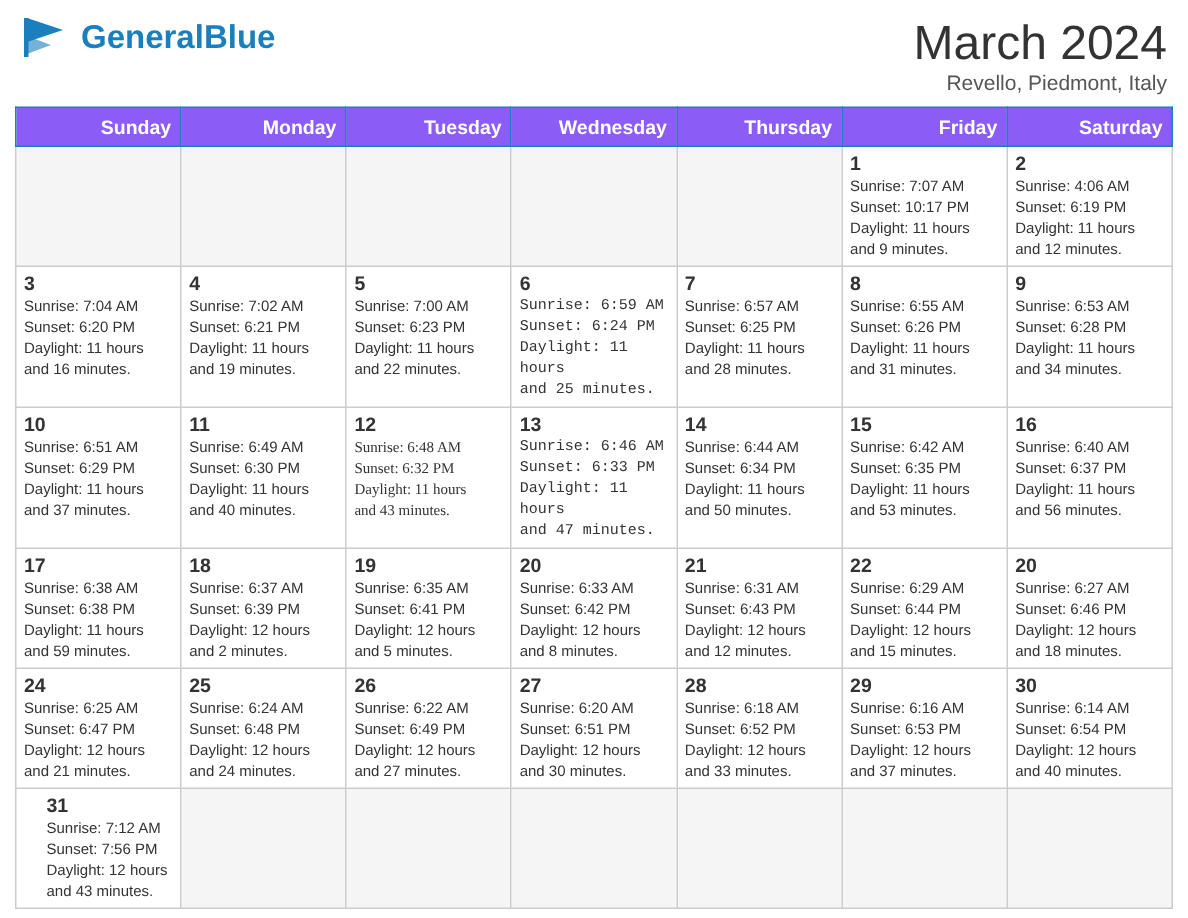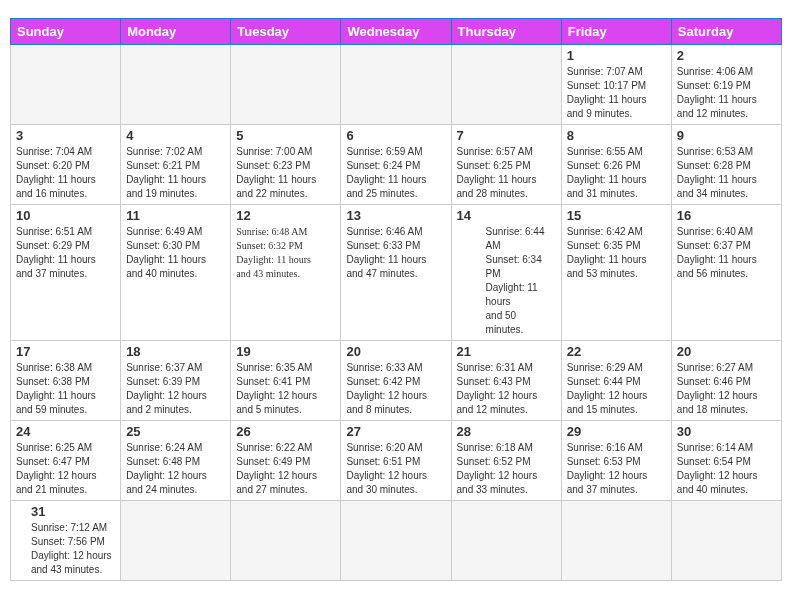--- a/index.html
+++ b/index.html
@@ -47,23 +47,23 @@
     .subtitle {
       font-size: 14px;
       color: #555;
     }
     .calendar {
       width: 100%;
       border-collapse: collapse;
       border: 1px solid #ccc;
     }
     .calendar th {
-      background: #d946ef;
+      background: #8b5cf6;
       color: #fff;
-      text-align: left;
+      text-align: right;
       padding: 5px 6px;
       font-size: 13px;
       border: 1px solid #1a7fbd;
     }
     .calendar td {
       vertical-align: top;
       border: 1px solid #ccc;
       padding: 3px 5px;
       font-size: 10.5px;
       color: #333;
@@ -89,20 +89,35 @@
     }
     .last-row td {
       height: 60px;
       padding-left: 20px;
     }
   </style>
 </head>
 <body>
 
 <div class="header-area">
+  <div class="logo">
+    <svg class="logo-icon" viewBox="0 0 36 30">
+
+      <polygon points="4,2 28,10 4,18" fill="#1a7fbd"></polygon>
+      <polygon points="4,14 20,20 4,26" fill="#1a7fbd" opacity="0.6"></polygon>
+      <rect x="2" y="2" width="3" height="26" fill="#1a7fbd"></rect>
+    </svg>
+    <div>
+      <span class="logo-text"><span>General</span><span style="color:#1a7fbd;font-weight:bold;">Blue</span></span>
+    </div>
+  </div>
+  <div class="title-area">
+    <div class="month-title">March 2024</div>
+    <div class="subtitle">Revello, Piedmont, Italy</div>
+  </div>
 </div>
 
 <table class="calendar">
   <thead>
     <tr>
 
     <th>Sunday</th>
         <th>Monday</th>
         <th>Tuesday</th>
         <th>Wednesday</th>
@@ -150,21 +165,21 @@
         </td>
         <td>
           <span class="day-num">5</span>
           <div class="day-info" style="white-space: pre-line;">Sunrise: 7:00 AM
 Sunset: 6:23 PM
 Daylight: 11 hours
 and 22 minutes.</div>
         </td>
         <td>
           <span class="day-num">6</span>
-          <div class="day-info" style="white-space: pre-line;">Sunrise: 6:59 AM
+          <div class="day-info" style="white-space: pre-line; font-family: Liberation Mono, monospace;">Sunrise: 6:59 AM
 Sunset: 6:24 PM
 Daylight: 11 hours
 and 25 minutes.</div>
         </td>
         <td>
           <span class="day-num">7</span>
           <div class="day-info" style="white-space: pre-line;">Sunrise: 6:57 AM
 Sunset: 6:25 PM
 Daylight: 11 hours
 and 28 minutes.</div>
@@ -201,28 +216,28 @@
         </td>
         <td>
           <span class="day-num">12</span>
           <div class="day-info" style="white-space: pre-line; font-family: Liberation Serif, serif;">Sunrise: 6:48 AM
 Sunset: 6:32 PM
 Daylight: 11 hours
 and 43 minutes.</div>
         </td>
         <td>
           <span class="day-num">13</span>
-          <div class="day-info" style="white-space: pre-line;">Sunrise: 6:46 AM
+          <div class="day-info" style="white-space: pre-line; font-family: Liberation Mono, monospace;">Sunrise: 6:46 AM
 Sunset: 6:33 PM
 Daylight: 11 hours
 and 47 minutes.</div>
         </td>
         <td>
           <span class="day-num">14</span>
-          <div class="day-info" style="white-space: pre-line; margin-left: 29px;">Sunrise: 6:44 AM
+          <div class="day-info" style="white-space: pre-line;">Sunrise: 6:44 AM
 Sunset: 6:34 PM
 Daylight: 11 hours
 and 50 minutes.</div>
         </td>
         <td>
           <span class="day-num">15</span>
           <div class="day-info" style="white-space: pre-line;">Sunrise: 6:42 AM
 Sunset: 6:35 PM
 Daylight: 11 hours
 and 53 minutes.</div>

